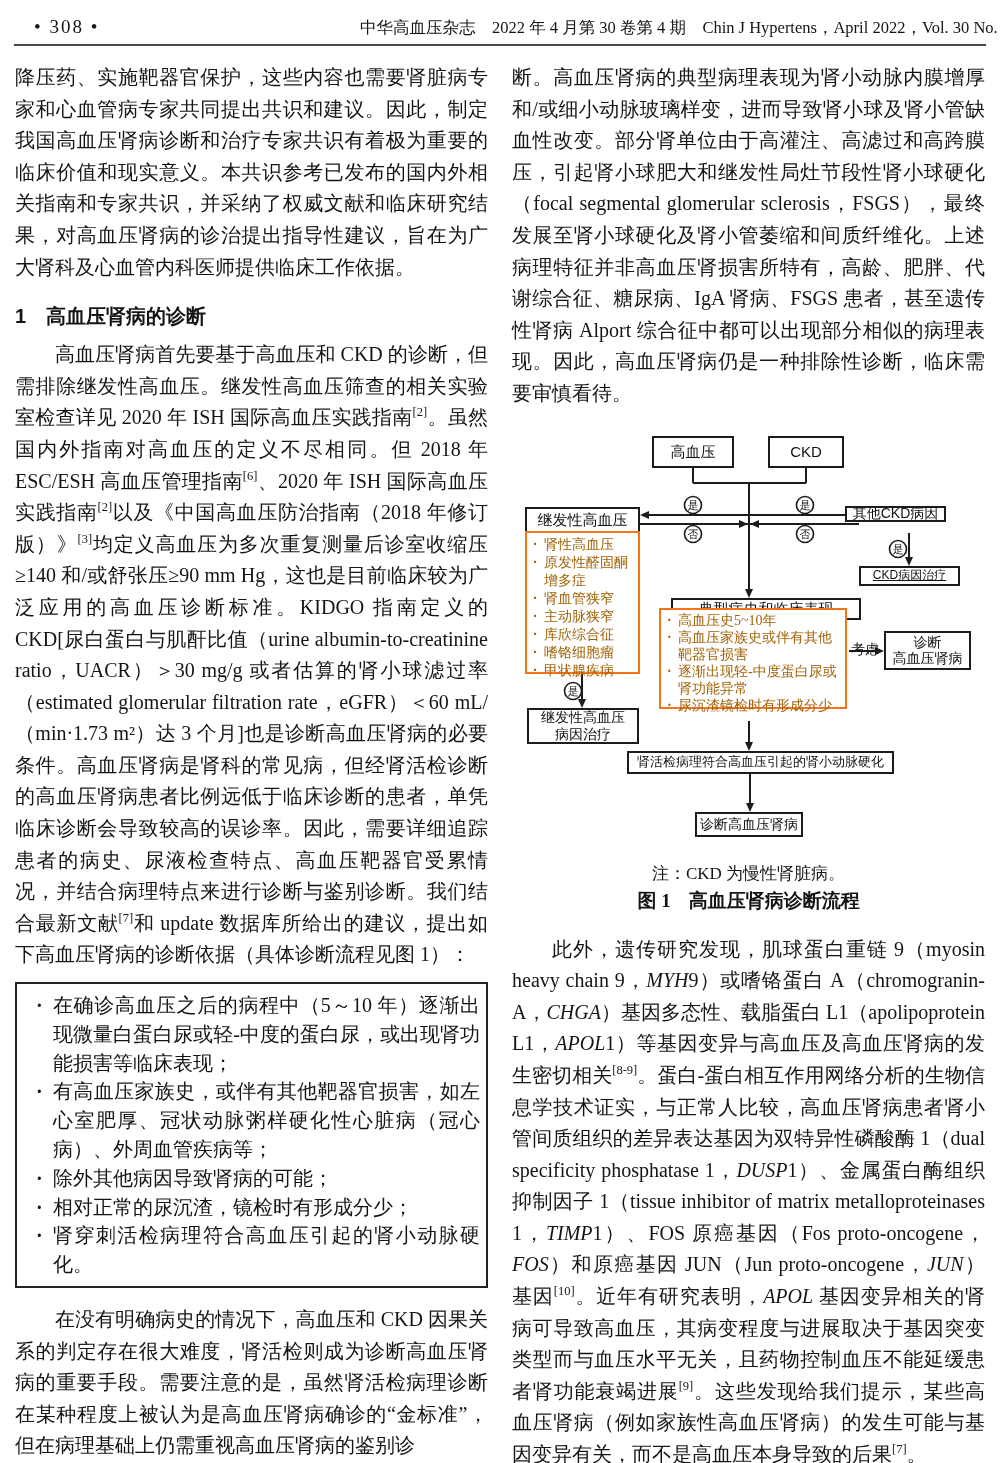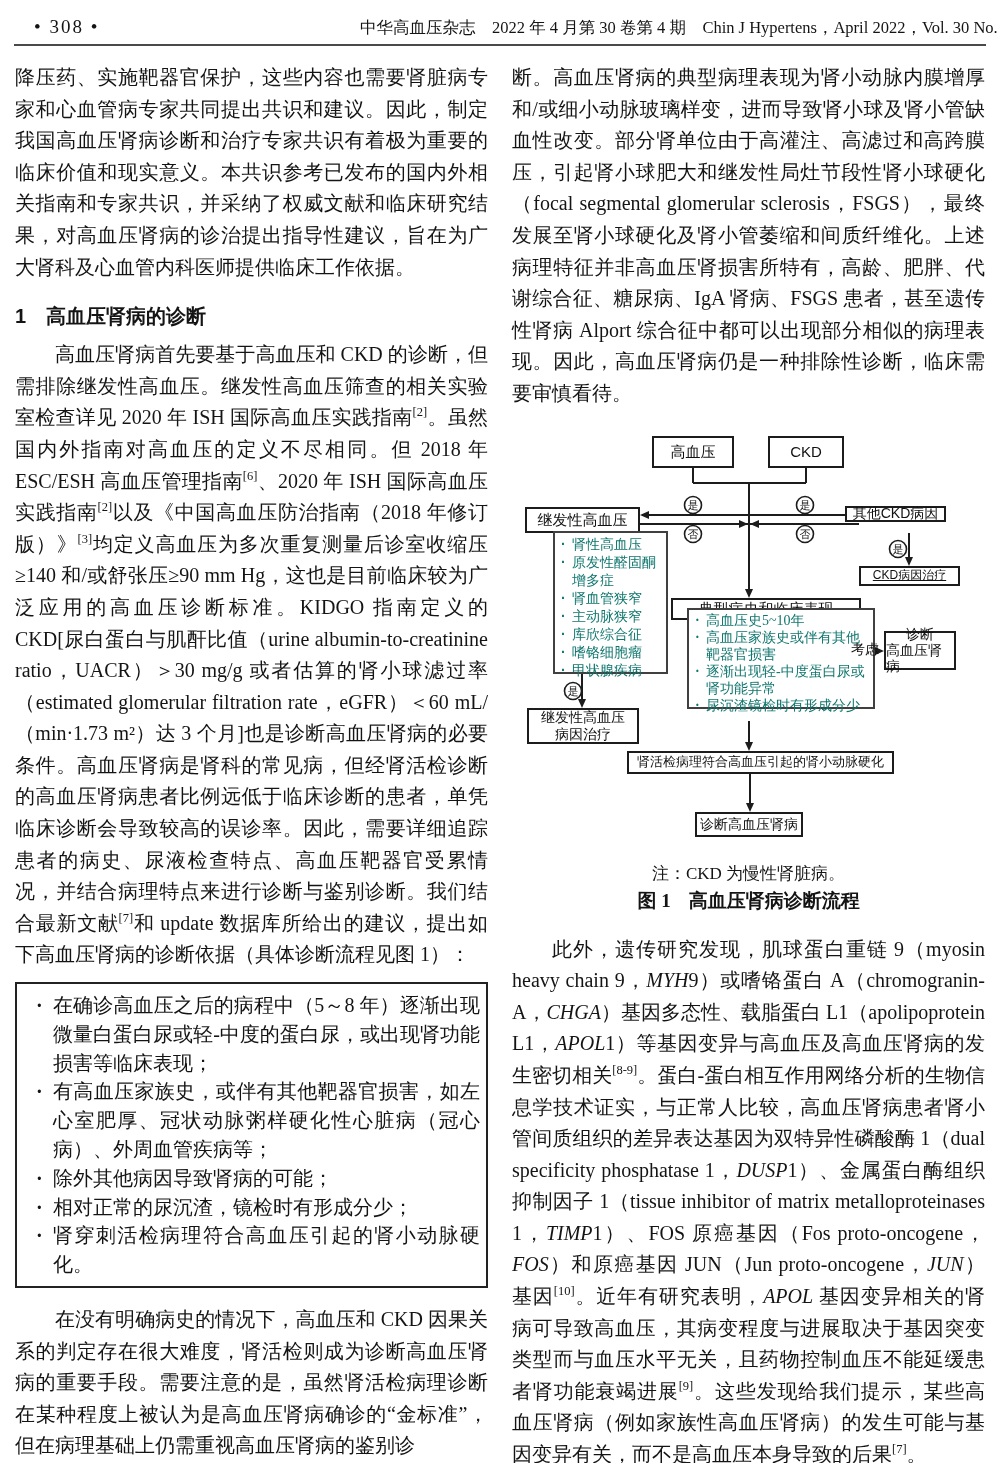--- a/index.html
+++ b/index.html
@@ -27,22 +27,22 @@
   .crit-box{border:2px solid #222;margin-top:11px;padding:7px 6px 7px 6px;line-height:28.8px;}
   .crit{position:relative;padding-left:30px;}
   .crit::before{content:"·";position:absolute;left:13px;top:0;font-weight:bold;}
   .mt16{margin-top:16px;}
   
   .fig{position:relative;width:470px;height:415px;margin:20px 0 0 0;font-family:"Liberation Sans","DejaVu Sans",sans-serif;text-align:left;}
   .fig svg{position:absolute;left:0;top:0;}
   .fnode{position:absolute;background:#fff;border:2px solid #1c1c1c;box-sizing:border-box;
          display:flex;align-items:center;justify-content:center;font-size:15px;line-height:1.15;color:#111;}
   .fnode.multi{flex-direction:column;}
-  .flist{position:absolute;background:#fff;border:2px solid #404040;box-sizing:border-box;
-         padding:2px 2px 0 4px;font-size:14px;color:#0f766e;margin-left:28px;}
+  .flist{position:absolute;background:#fff;border:2px solid #f97316;box-sizing:border-box;
+         padding:2px 2px 0 4px;font-size:14px;color:#a16207;}
   .flist .fli{position:relative;padding-left:13px;}
   .flist .fli::before{content:"·";position:absolute;left:2px;top:0;font-weight:bold;}
   .flabel{position:absolute;font-size:14px;color:#111;}
   .fig-note{margin-top:18px;text-align:center;font-size:17px;line-height:22px;}
   .fig-caption{margin-top:4px;text-align:center;font-size:19px;line-height:24px;font-weight:bold;}
   .fig-caption .gap{margin-left:18px;}
 </style>
 </head>
 <body>
 
@@ -52,21 +52,21 @@
     <div class="hdr-pagenum">• 308 •</div>
     <div class="hdr-journal">中华高血压杂志　2022 年 4 月第 30 卷第 4 期　Chin J Hypertens，April 2022，Vol. 30 No. 4</div>
     <div class="hdr-rule"></div>
   </div>
 
   <div class="col" id="col-left">
     <p class="para">降压药、实施靶器官保护，这些内容也需要肾脏病专家和心血管病专家共同提出共识和建议。因此，制定我国高血压肾病诊断和治疗专家共识有着极为重要的临床价值和现实意义。本共识参考已发布的国内外相关指南和专家共识，并采纳了权威文献和临床研究结果，对高血压肾病的诊治提出指导性建议，旨在为广大肾科及心血管内科医师提供临床工作依据。</p>
     <h2 class="sec-head">1　高血压肾病的诊断</h2>
     <p class="para indent"><span>高血压肾病首先要基于高血压和 CKD 的诊断，但需排除继发性高血压。继发性高血压筛查的相关实验室检查详见 2020 年 ISH 国际高血压实践指南</span><sup>[2]</sup><span>。虽然国内外指南对高血压的定义不尽相同。但 2018 年 ESC/ESH 高血压管理指南</span><sup>[6]</sup><span>、2020 年 ISH 国际高血压实践指南</span><sup>[2]</sup><span>以及《中国高血压防治指南（2018 年修订版）》</span><sup>[3]</sup><span>均定义高血压为多次重复测量后诊室收缩压≥140 和/或舒张压≥90 mm Hg，这也是目前临床较为广泛应用的高血压诊断标准。KIDGO 指南定义的 CKD[尿白蛋白与肌酐比值（urine albumin-to-creatinine ratio，UACR）＞30 mg/g 或者估算的肾小球滤过率（estimated glomerular filtration rate，eGFR）＜60 mL/（min·1.73 m²）达 3 个月]也是诊断高血压肾病的必要条件。高血压肾病是肾科的常见病，但经肾活检诊断的高血压肾病患者比例远低于临床诊断的患者，单凭临床诊断会导致较高的误诊率。因此，需要详细追踪患者的病史、尿液检查特点、高血压靶器官受累情况，并结合病理特点来进行诊断与鉴别诊断。我们结合最新文献</span><sup>[7]</sup><span>和 update 数据库所给出的建议，提出如下高血压肾病的诊断依据（具体诊断流程见图 1）：</span></p>
     <div class="crit-box">
-      <div class="crit">在确诊高血压之后的病程中（5～8 年）逐渐出现微量白蛋白尿或轻-中度的蛋白尿，或出现肾功能损害等临床表现；</div>
+      <div class="crit">在确诊高血压之后的病程中（5～10 年）逐渐出现微量白蛋白尿或轻-中度的蛋白尿，或出现肾功能损害等临床表现；</div>
       <div class="crit">有高血压家族史，或伴有其他靶器官损害，如左心室肥厚、冠状动脉粥样硬化性心脏病（冠心病）、外周血管疾病等；</div>
       <div class="crit">除外其他病因导致肾病的可能；</div>
       <div class="crit">相对正常的尿沉渣，镜检时有形成分少；</div>
       <div class="crit">肾穿刺活检病理符合高血压引起的肾小动脉硬化。</div>
     </div>
     <p class="para indent mt16">在没有明确病史的情况下，高血压和 CKD 因果关系的判定存在很大难度，肾活检则成为诊断高血压肾病的重要手段。需要注意的是，虽然肾活检病理诊断在某种程度上被认为是高血压肾病确诊的“金标准”，但在病理基础上仍需重视高血压肾病的鉴别诊</p>
   </div>
 
   <div class="col" id="col-right">
     <p class="para">断。高血压肾病的典型病理表现为肾小动脉内膜增厚和/或细小动脉玻璃样变，进而导致肾小球及肾小管缺血性改变。部分肾单位由于高灌注、高滤过和高跨膜压，引起肾小球肥大和继发性局灶节段性肾小球硬化（focal segmental glomerular sclerosis，FSGS），最终发展至肾小球硬化及肾小管萎缩和间质纤维化。上述病理特征并非高血压肾损害所特有，高龄、肥胖、代谢综合征、糖尿病、IgA 肾病、FSGS 患者，甚至遗传性肾病 Alport 综合征中都可以出现部分相似的病理表现。因此，高血压肾病仍是一种排除性诊断，临床需要审慎看待。</p>
@@ -135,21 +135,21 @@
 
       <div class="fnode" style="left:147px;top:168px;width:190px;height:22px;margin-left:12px;">典型病史和临床表现</div>
       <div class="flist" style="left:147px;top:178px;width:188px;height:101px;line-height:17px;font-family:Liberation Serif, serif;">
         <div class="fli">高血压史5~10年</div>
         <div class="fli">高血压家族史或伴有其他靶器官损害</div>
         <div class="fli">逐渐出现轻-中度蛋白尿或肾功能异常</div>
         <div class="fli">尿沉渣镜检时有形成分少</div>
       </div>
 
       <div class="flabel" style="left:339px;top:204px;">考虑</div>
-      <div class="fnode multi" style="left:372px;top:201px;width:72px;height:39px;font-size:14px;">
+      <div class="fnode multi" style="left:372px;top:201px;width:87px;height:39px;font-size:14px;">
         <div>诊断</div>
         <div>高血压肾病</div>
       </div>
 
       <div class="fnode multi" style="left:15px;top:278px;width:112px;height:36px;font-size:14px;">
         <div>继发性高血压</div>
         <div>病因治疗</div>
       </div>
 
       <div class="fnode" style="left:115px;top:321px;width:267px;height:23px;font-size:13px;">肾活检病理符合高血压引起的肾小动脉硬化</div>

